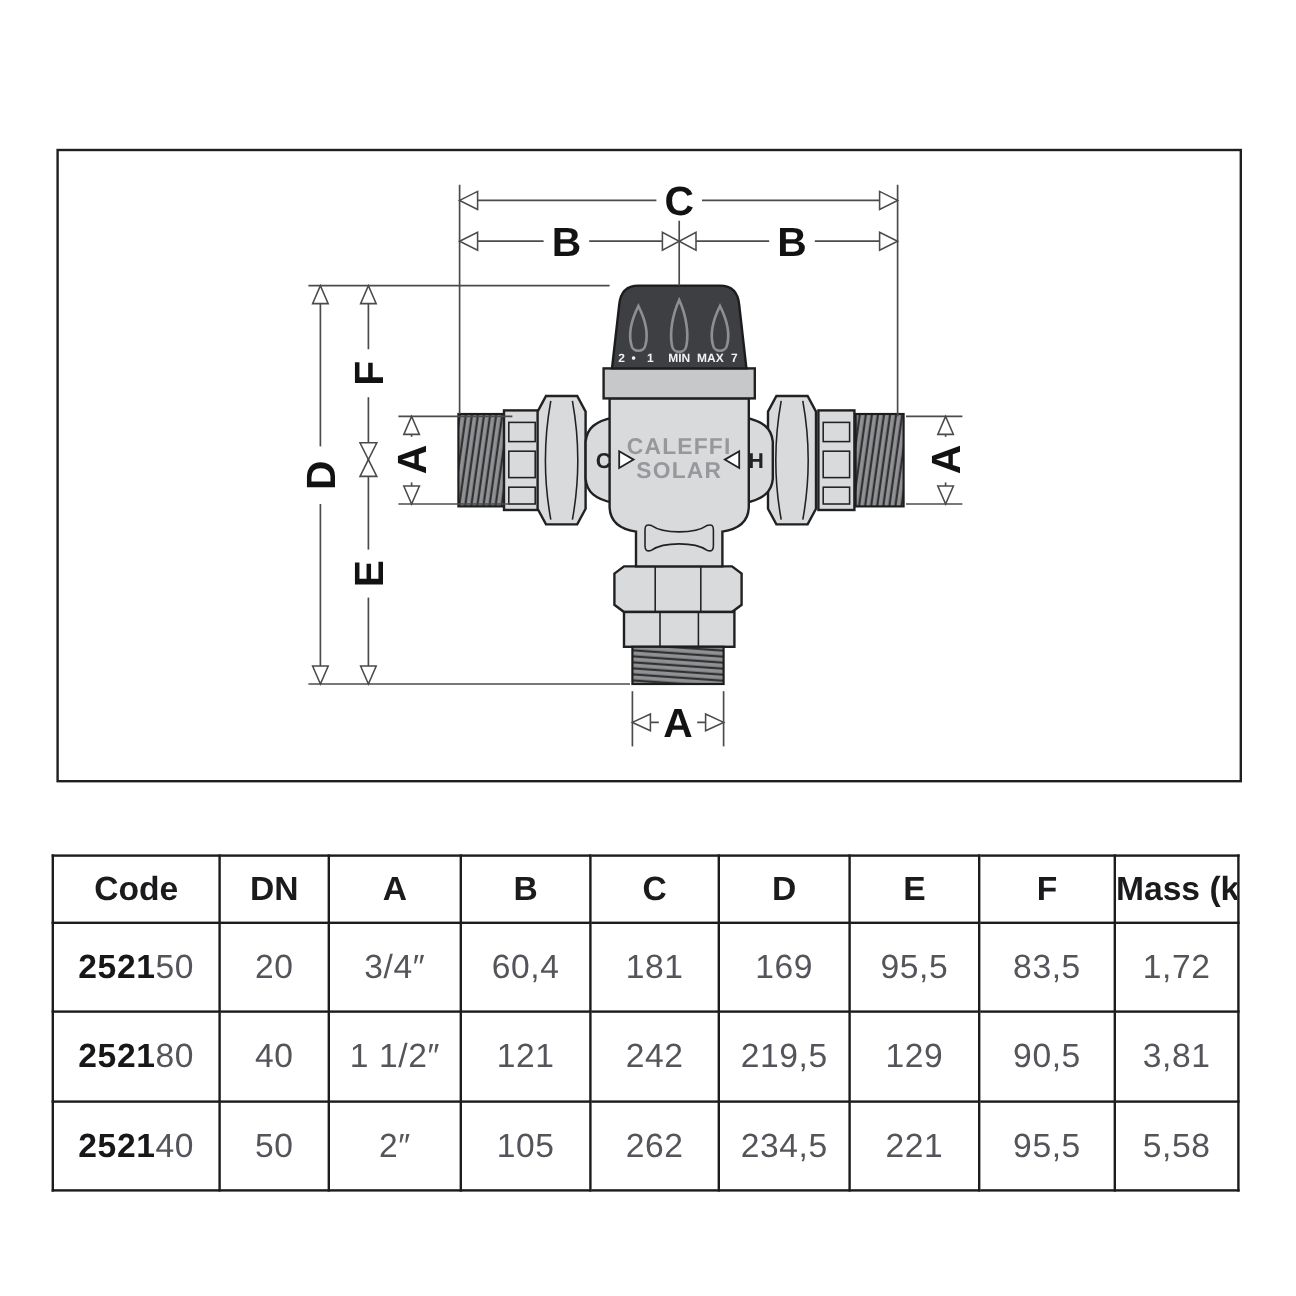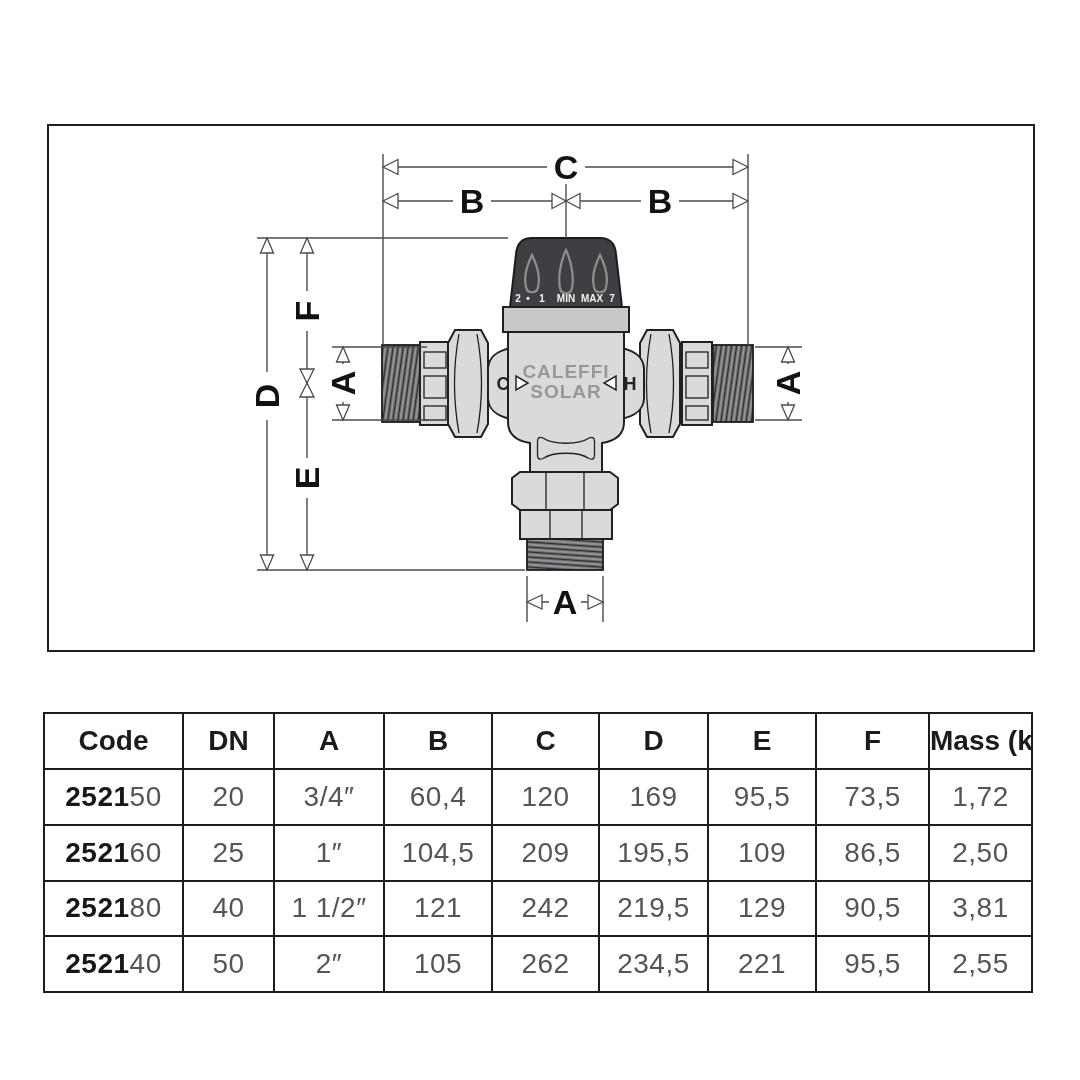--- a/index.html
+++ b/index.html
@@ -230,36 +230,25 @@
       <th>F</th>
       <th>Mass (kg)</th>
     </tr>
   </thead>
   <tbody>
     <tr>
       <td><span class="code-bold">2521</span><span class="code-rest">50</span></td>
       <td>20</td>
       <td>3/4″</td>
       <td>60,4</td>
-      <td>120</td>
+      <td>181</td>
       <td>169</td>
       <td>95,5</td>
-      <td>73,5</td>
+      <td>83,5</td>
       <td>1,72</td>
-    </tr>
-    <tr>
-      <td><span class="code-bold">2521</span><span class="code-rest">60</span></td>
-      <td>25</td>
-      <td>1″</td>
-      <td>104,5</td>
-      <td>209</td>
-      <td>195,5</td>
-      <td>109</td>
-      <td>86,5</td>
-      <td>2,50</td>
     </tr>
     <tr>
       <td><span class="code-bold">2521</span><span class="code-rest">80</span></td>
       <td>40</td>
       <td>1 1/2″</td>
       <td>121</td>
       <td>242</td>
       <td>219,5</td>
       <td>129</td>
       <td>90,5</td>
@@ -267,16 +256,16 @@
     </tr>
     <tr>
       <td><span class="code-bold">2521</span><span class="code-rest">40</span></td>
       <td>50</td>
       <td>2″</td>
       <td>105</td>
       <td>262</td>
       <td>234,5</td>
       <td>221</td>
       <td>95,5</td>
-      <td>2,55</td>
+      <td>5,58</td>
     </tr>
   </tbody>
 </table>
 
 </body></html>

